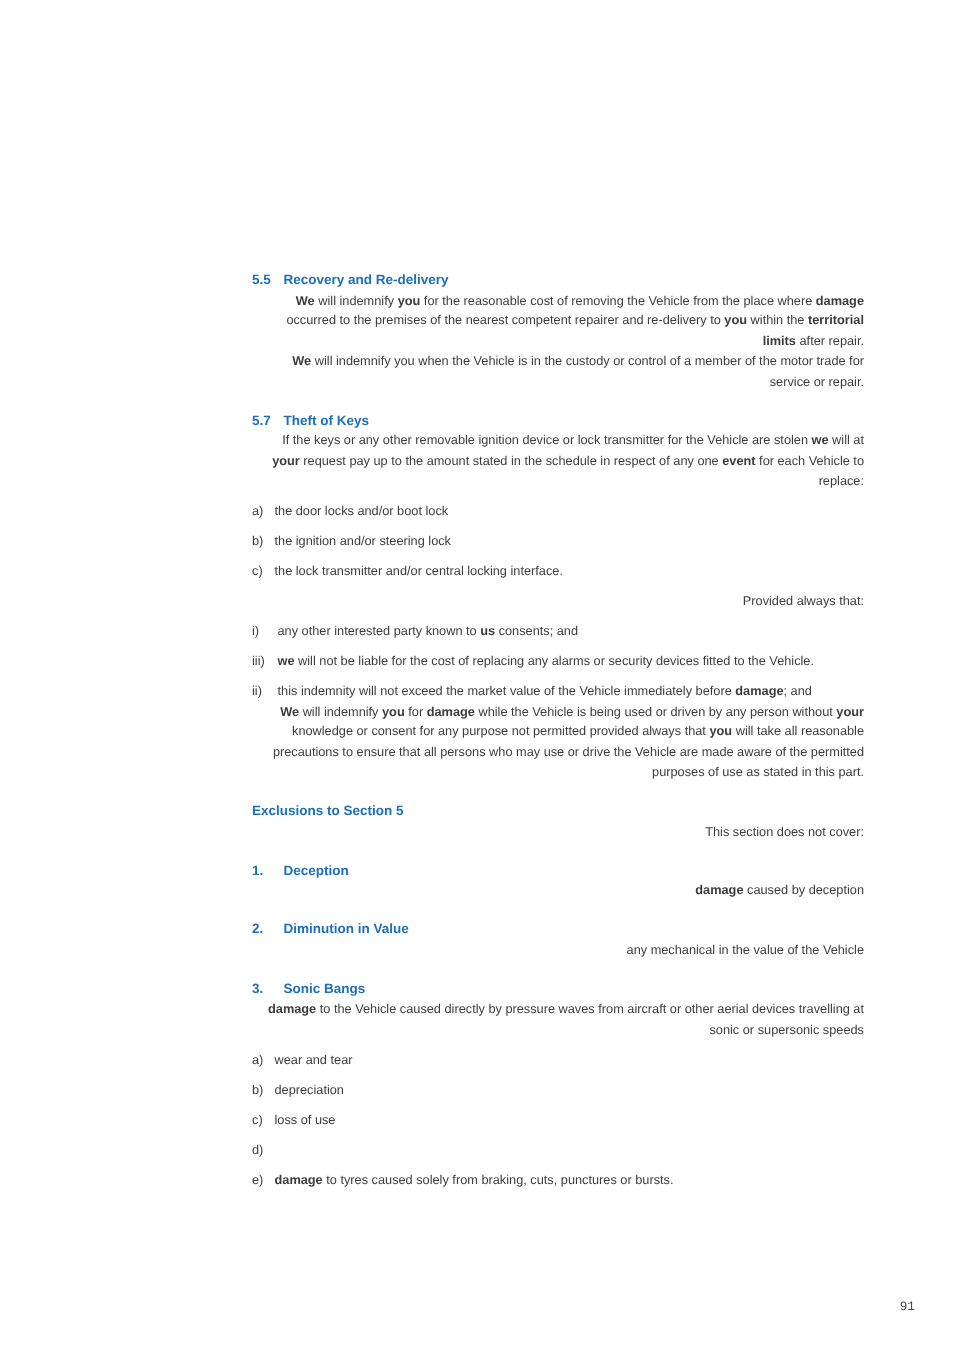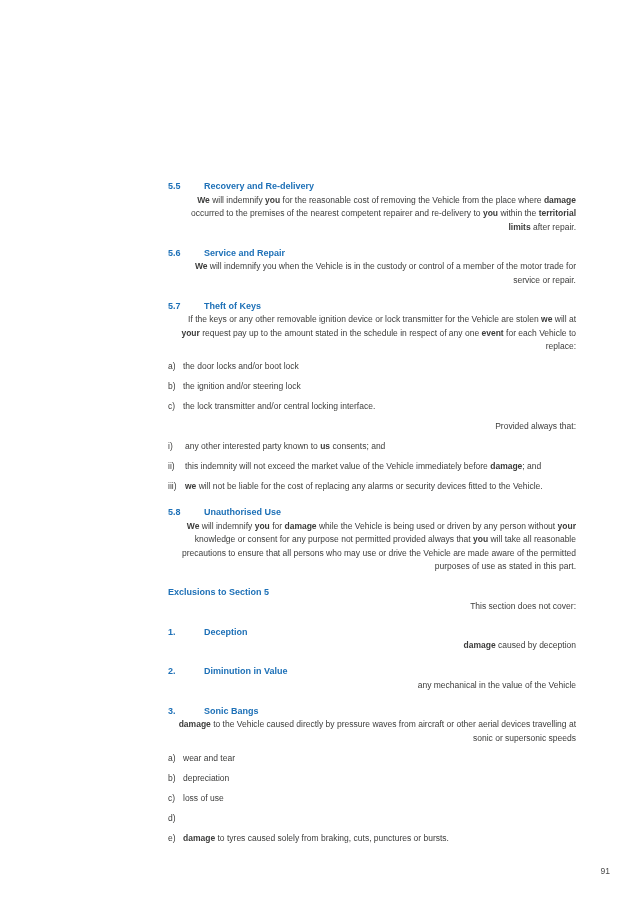--- a/index.html
+++ b/index.html
@@ -23,44 +23,44 @@
     line-height:13.5px;
   }
   .sec-heading{
     color:var(--heading-color);
     font-weight:700;
     font-size:9px;
     line-height:13px;
     margin:12.5px 0 0.5px 0;
   }
   .sec-heading:first-child{margin-top:0;}
-  .sec-num{display:inline-block;width:36px;}
+  .sec-num{display:inline-block;width:21px;}
   .para{margin:0;text-align:right;}
   .para.spaced{margin-top:6.5px;}
   .list-item{display:flex;margin-top:6.5px;}
   .sec-heading + .list-item{margin-top:0.5px;}
   .li-label{flex:0 0 15px;}
   .list-item.roman .li-label{flex-basis:17px;}
   b{font-weight:700;}
   .page-number{
     position:absolute;
     top:866px;right:26px;
     font-size:8.5px;
     color:#4a4a4a;
     line-height:11px;
+    font-family:Liberation Mono, monospace;
   }
 </style>
 </head>
 <body>
 
 <div class="page">
   <div class="content" id="content">
       <div class="sec-heading"><span class="sec-num">5.5</span><span class="sec-title">Recovery and Re-delivery</span></div>
       <p class="para"><b>We</b><span> will indemnify </span><b>you</b><span> for the reasonable cost of removing the Vehicle from the place where </span><b>damage</b><span> occurred to the premises of the nearest competent repairer and re-delivery to </span><b>you</b><span> within the </span><b>territorial limits</b><span> after repair.</span></p>
-      <div class="sec-heading"><span class="sec-num">5.6</span><span class="sec-title">Service and Repair</span></div>
       <p class="para"><b>We</b><span> will indemnify you when the Vehicle is in the custody or control of a member of the motor trade for service or repair.</span></p>
       <div class="sec-heading"><span class="sec-num">5.7</span><span class="sec-title">Theft of Keys</span></div>
       <p class="para"><span>If the keys or any other removable ignition device or lock transmitter for the Vehicle are stolen </span><b>we</b><span> will at </span><b>your</b><span> request pay up to the amount stated in the schedule in respect of any one </span><b>event</b><span> for each Vehicle to replace:</span></p>
       <div class="list-item alpha">
         <span class="li-label">a)</span>
         <span class="li-text"><span>the door locks and/or boot lock</span></span>
       </div>
       <div class="list-item alpha">
         <span class="li-label">b)</span>
         <span class="li-text"><span>the ignition and/or steering lock</span></span>
@@ -68,28 +68,27 @@
       <div class="list-item alpha">
         <span class="li-label">c)</span>
         <span class="li-text"><span>the lock transmitter and/or central locking interface.</span></span>
       </div>
       <p class="para spaced"><span>Provided always that:</span></p>
       <div class="list-item roman">
         <span class="li-label">i)</span>
         <span class="li-text"><span>any other interested party known to </span><b>us</b><span> consents; and</span></span>
       </div>
       <div class="list-item roman">
+        <span class="li-label">iii)</span>
+        <span class="li-text"><b>we</b><span> will not be liable for the cost of replacing any alarms or security devices fitted to the Vehicle.</span></span>
+      </div>
+      <div class="list-item roman">
         <span class="li-label">ii)</span>
         <span class="li-text"><span>this indemnity will not exceed the market value of the Vehicle immediately before </span><b>damage</b><span>; and</span></span>
       </div>
-      <div class="list-item roman">
-        <span class="li-label">iii)</span>
-        <span class="li-text"><b>we</b><span> will not be liable for the cost of replacing any alarms or security devices fitted to the Vehicle.</span></span>
-      </div>
-      <div class="sec-heading"><span class="sec-num">5.8</span><span class="sec-title">Unauthorised Use</span></div>
       <p class="para"><b>We</b><span> will indemnify </span><b>you</b><span> for </span><b>damage</b><span> while the Vehicle is being used or driven by any person without </span><b>your</b><span> knowledge or consent for any purpose not permitted provided always that </span><b>you</b><span> will take all reasonable precautions to ensure that all persons who may use or drive the Vehicle are made aware of the permitted purposes of use as stated in this part.</span></p>
       <div class="sec-heading"><span class="sec-title">Exclusions to Section 5</span></div>
       <p class="para"><span>This section does not cover:</span></p>
       <div class="sec-heading"><span class="sec-num">1.</span><span class="sec-title">Deception</span></div>
       <p class="para"><b>damage</b><span> caused by deception</span></p>
       <div class="sec-heading"><span class="sec-num">2.</span><span class="sec-title">Diminution in Value</span></div>
       <p class="para"><span>any mechanical in the value of the Vehicle</span></p>
       <div class="sec-heading"><span class="sec-num">3.</span><span class="sec-title">Sonic Bangs</span></div>
       <p class="para"><b>damage</b><span> to the Vehicle caused directly by pressure waves from aircraft or other aerial devices travelling at sonic or supersonic speeds</span></p>
       <div class="list-item alpha">

